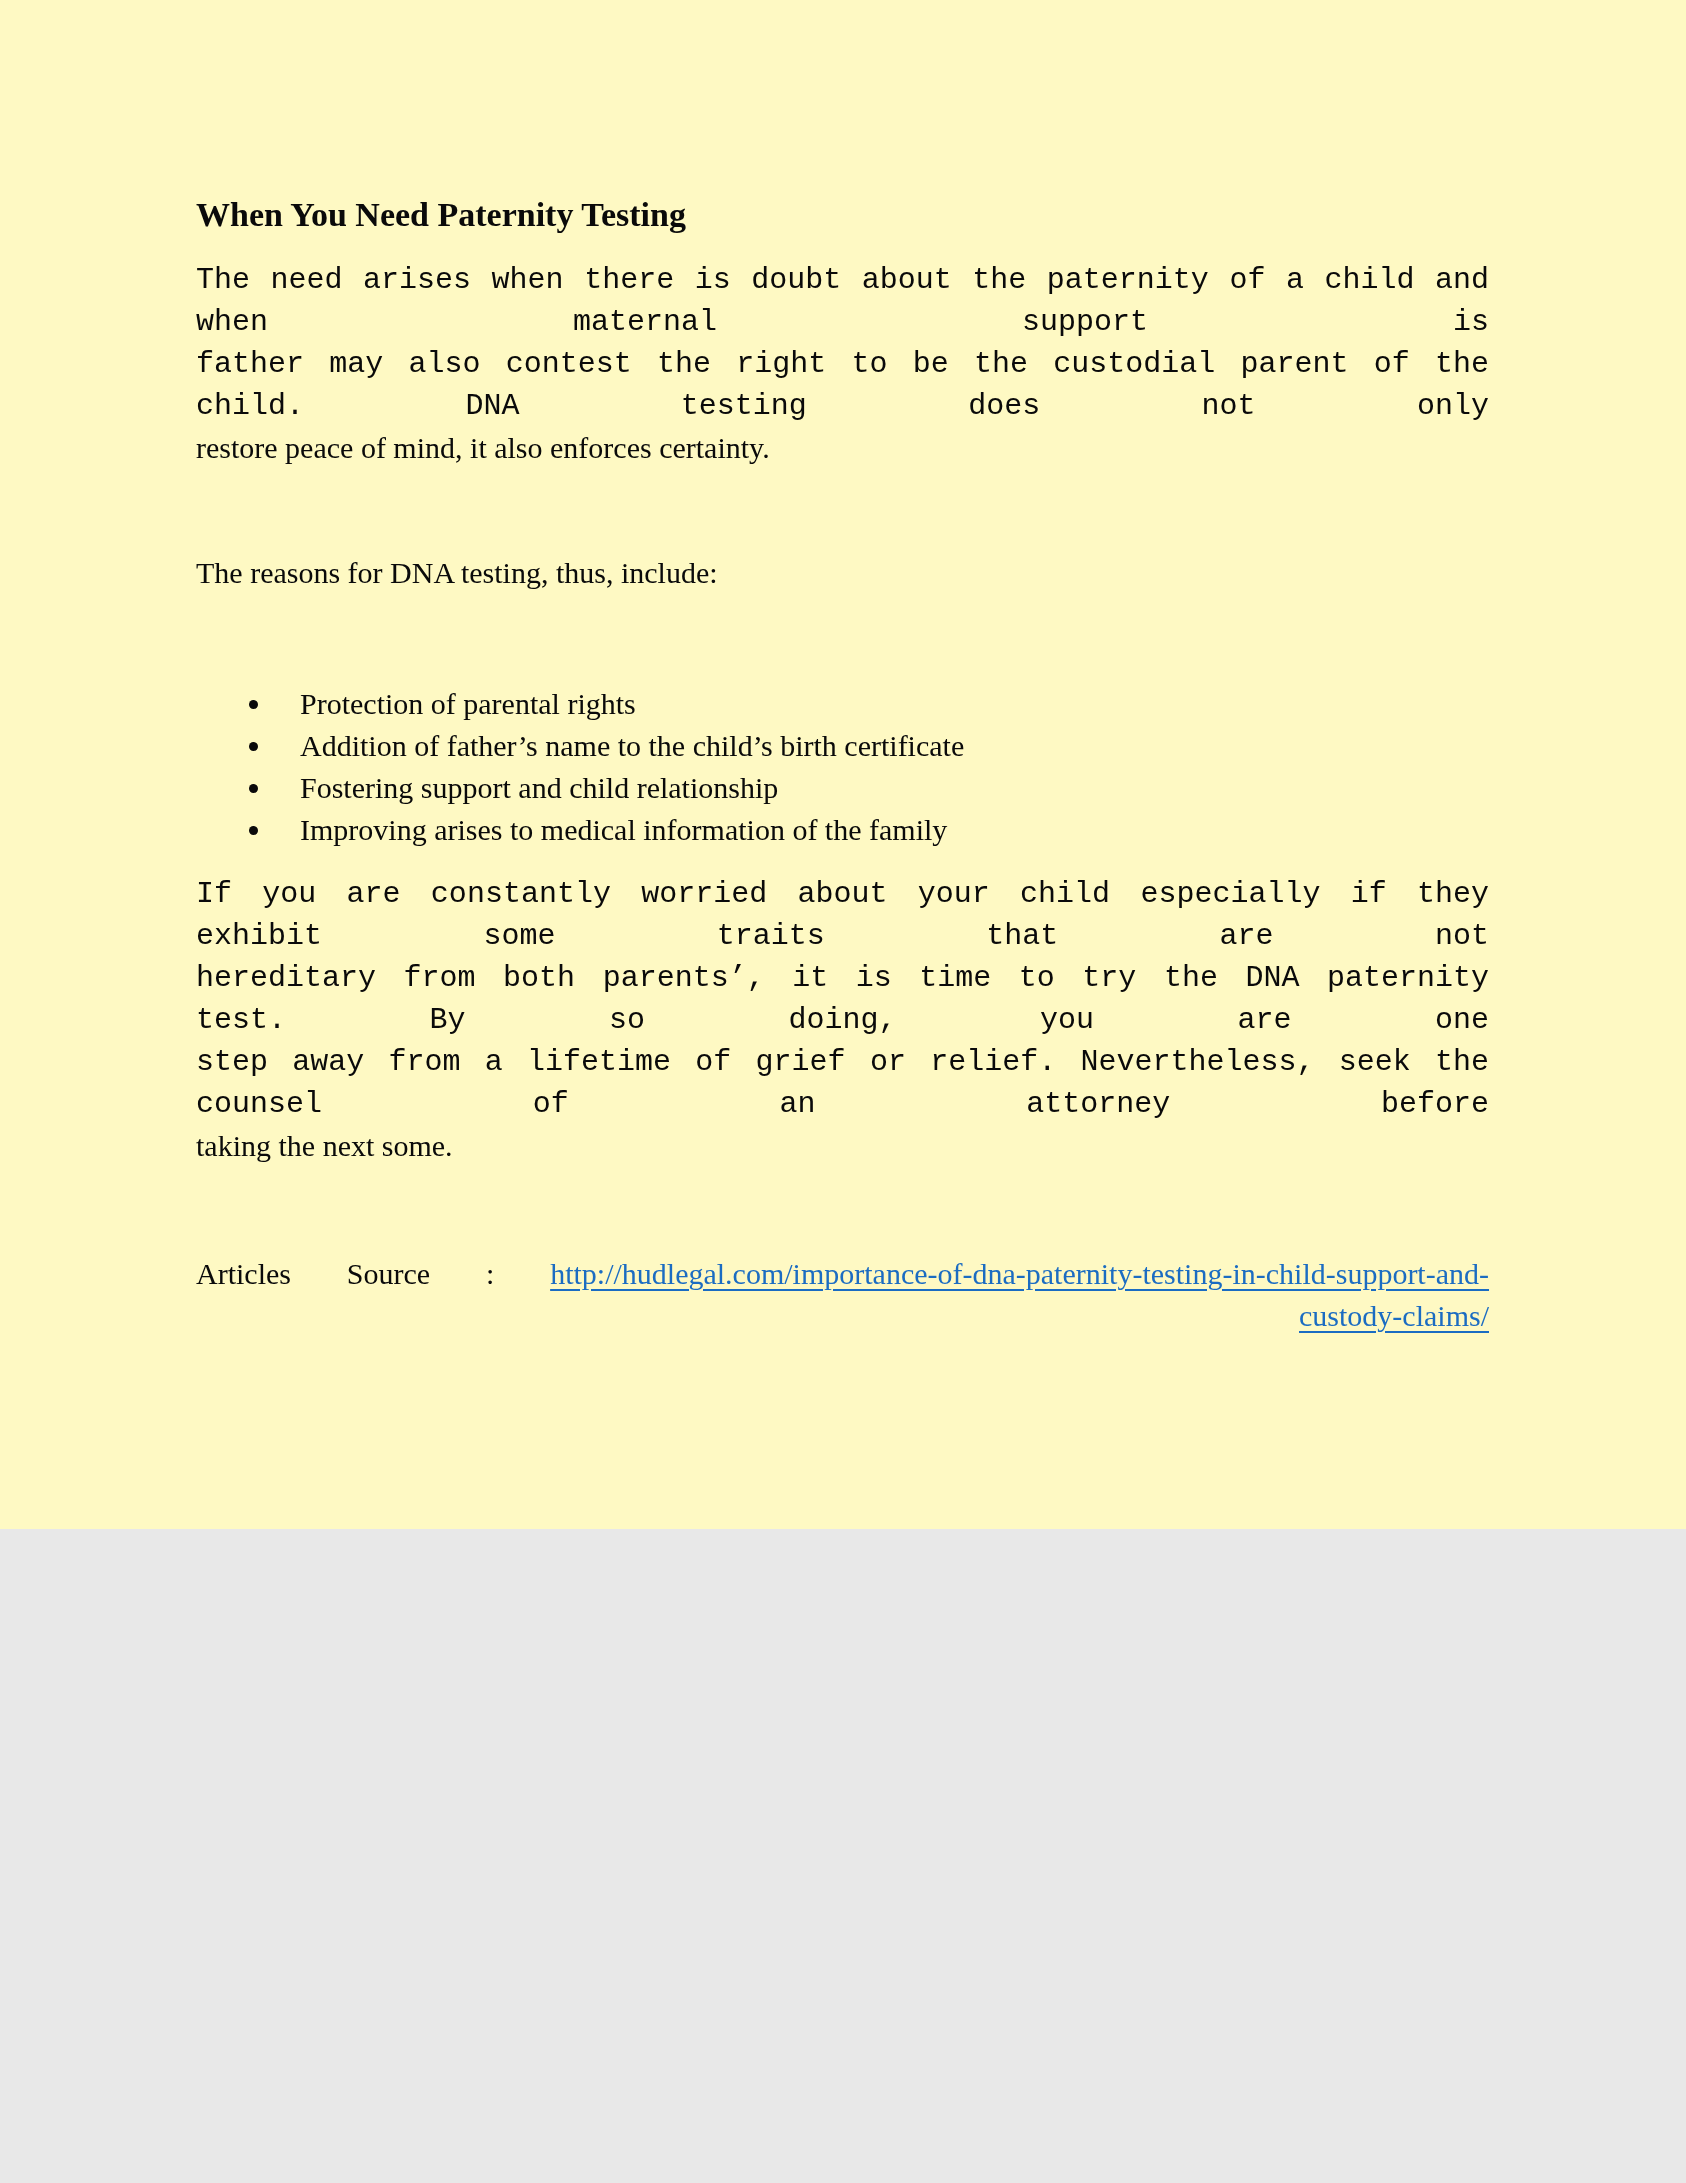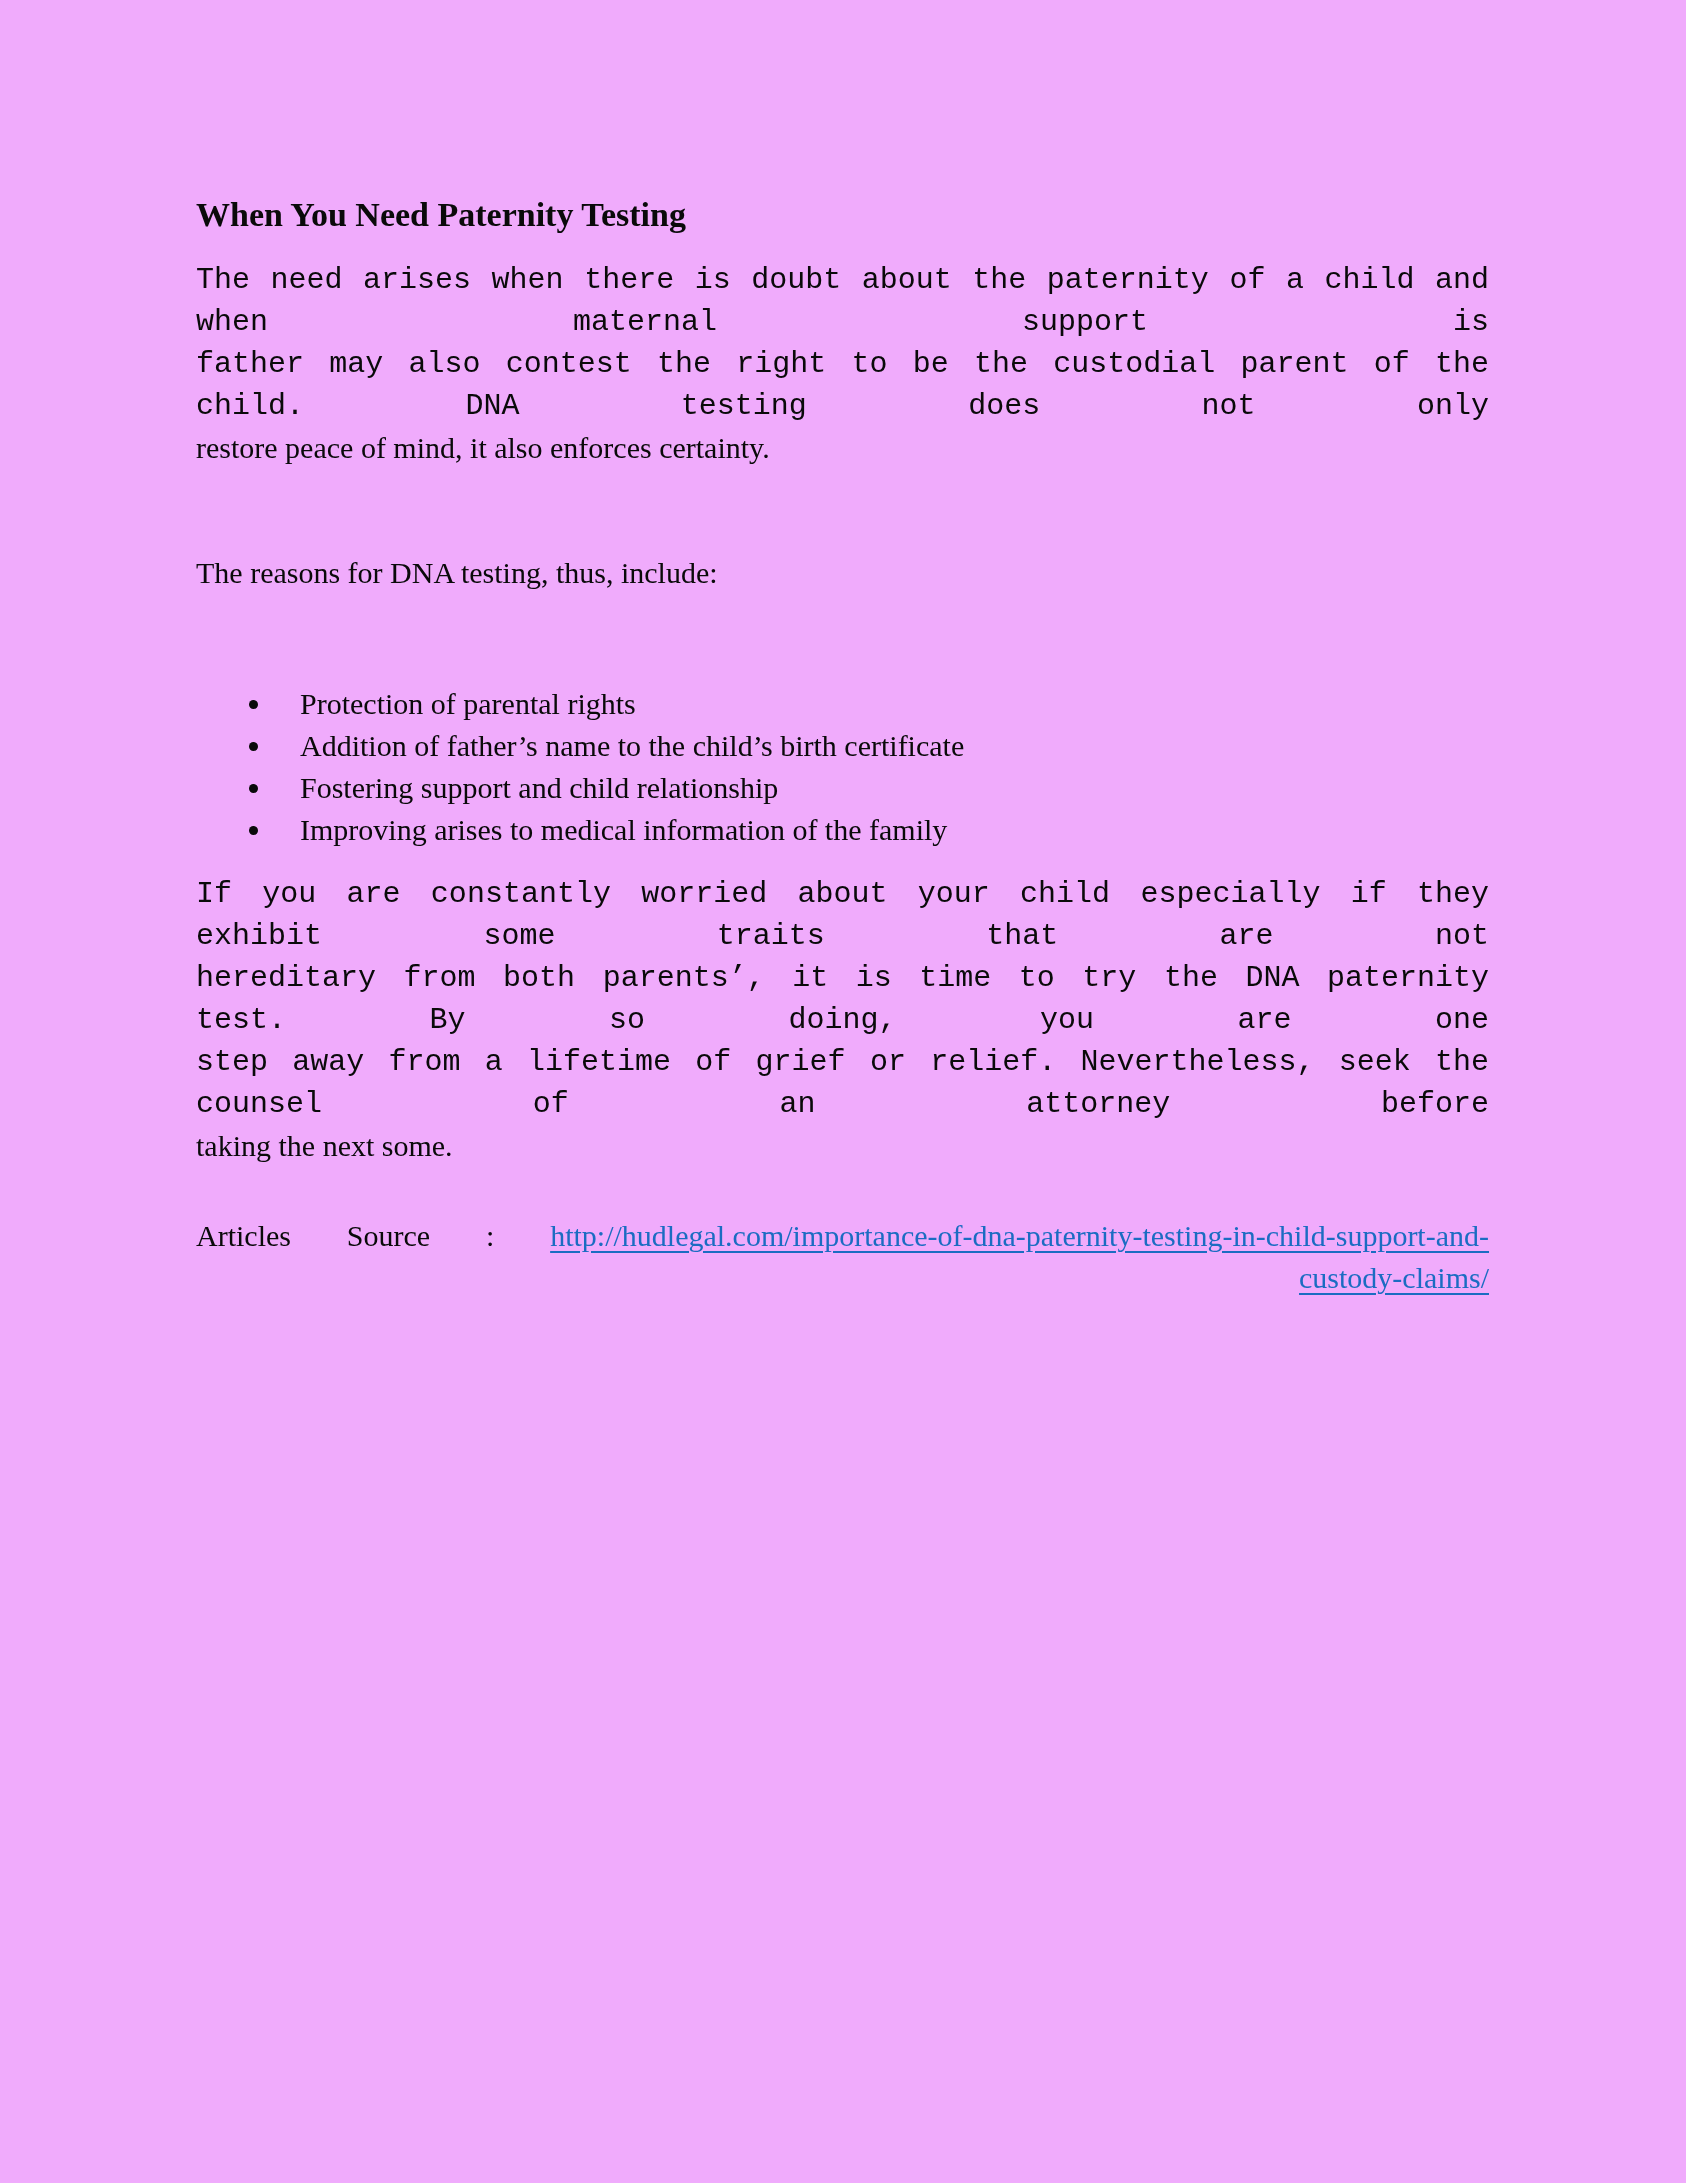--- a/index.html
+++ b/index.html
@@ -3,22 +3,22 @@
 <meta charset="utf-8">
 <style>
   html, body {
     margin: 0;
     padding: 0;
     background: #e8e8e8;
   }
   .page {
     position: relative;
     width: 1687px;
-    height: 2183px;
-    background: #f0abfc;
+    height: 1529px;
+    background: #fef9c3;
     font-family: "Liberation Serif", "DejaVu Serif", serif;
     color: #0a0a0a;
     overflow: hidden;
   }
   .content {
     position: absolute;
     left: 196px;
     top: 0;
     width: 1293px;
   }
@@ -66,21 +66,21 @@
     left: 53px;
     top: 17px;
     width: 8.8px;
     height: 8.8px;
     border-radius: 50%;
     background: #0a0a0a;
   }
   .source-line-1 {
     font-size: 30px;
     line-height: 42px;
-    margin-top: 48px;
+    margin-top: 86px;
     text-align: justify;
     text-align-last: justify;
   }
   .source-line-2 {
     font-size: 30px;
     line-height: 42px;
     text-align: right;
   }
   .doc-link {
     color: #1b6cc2;

